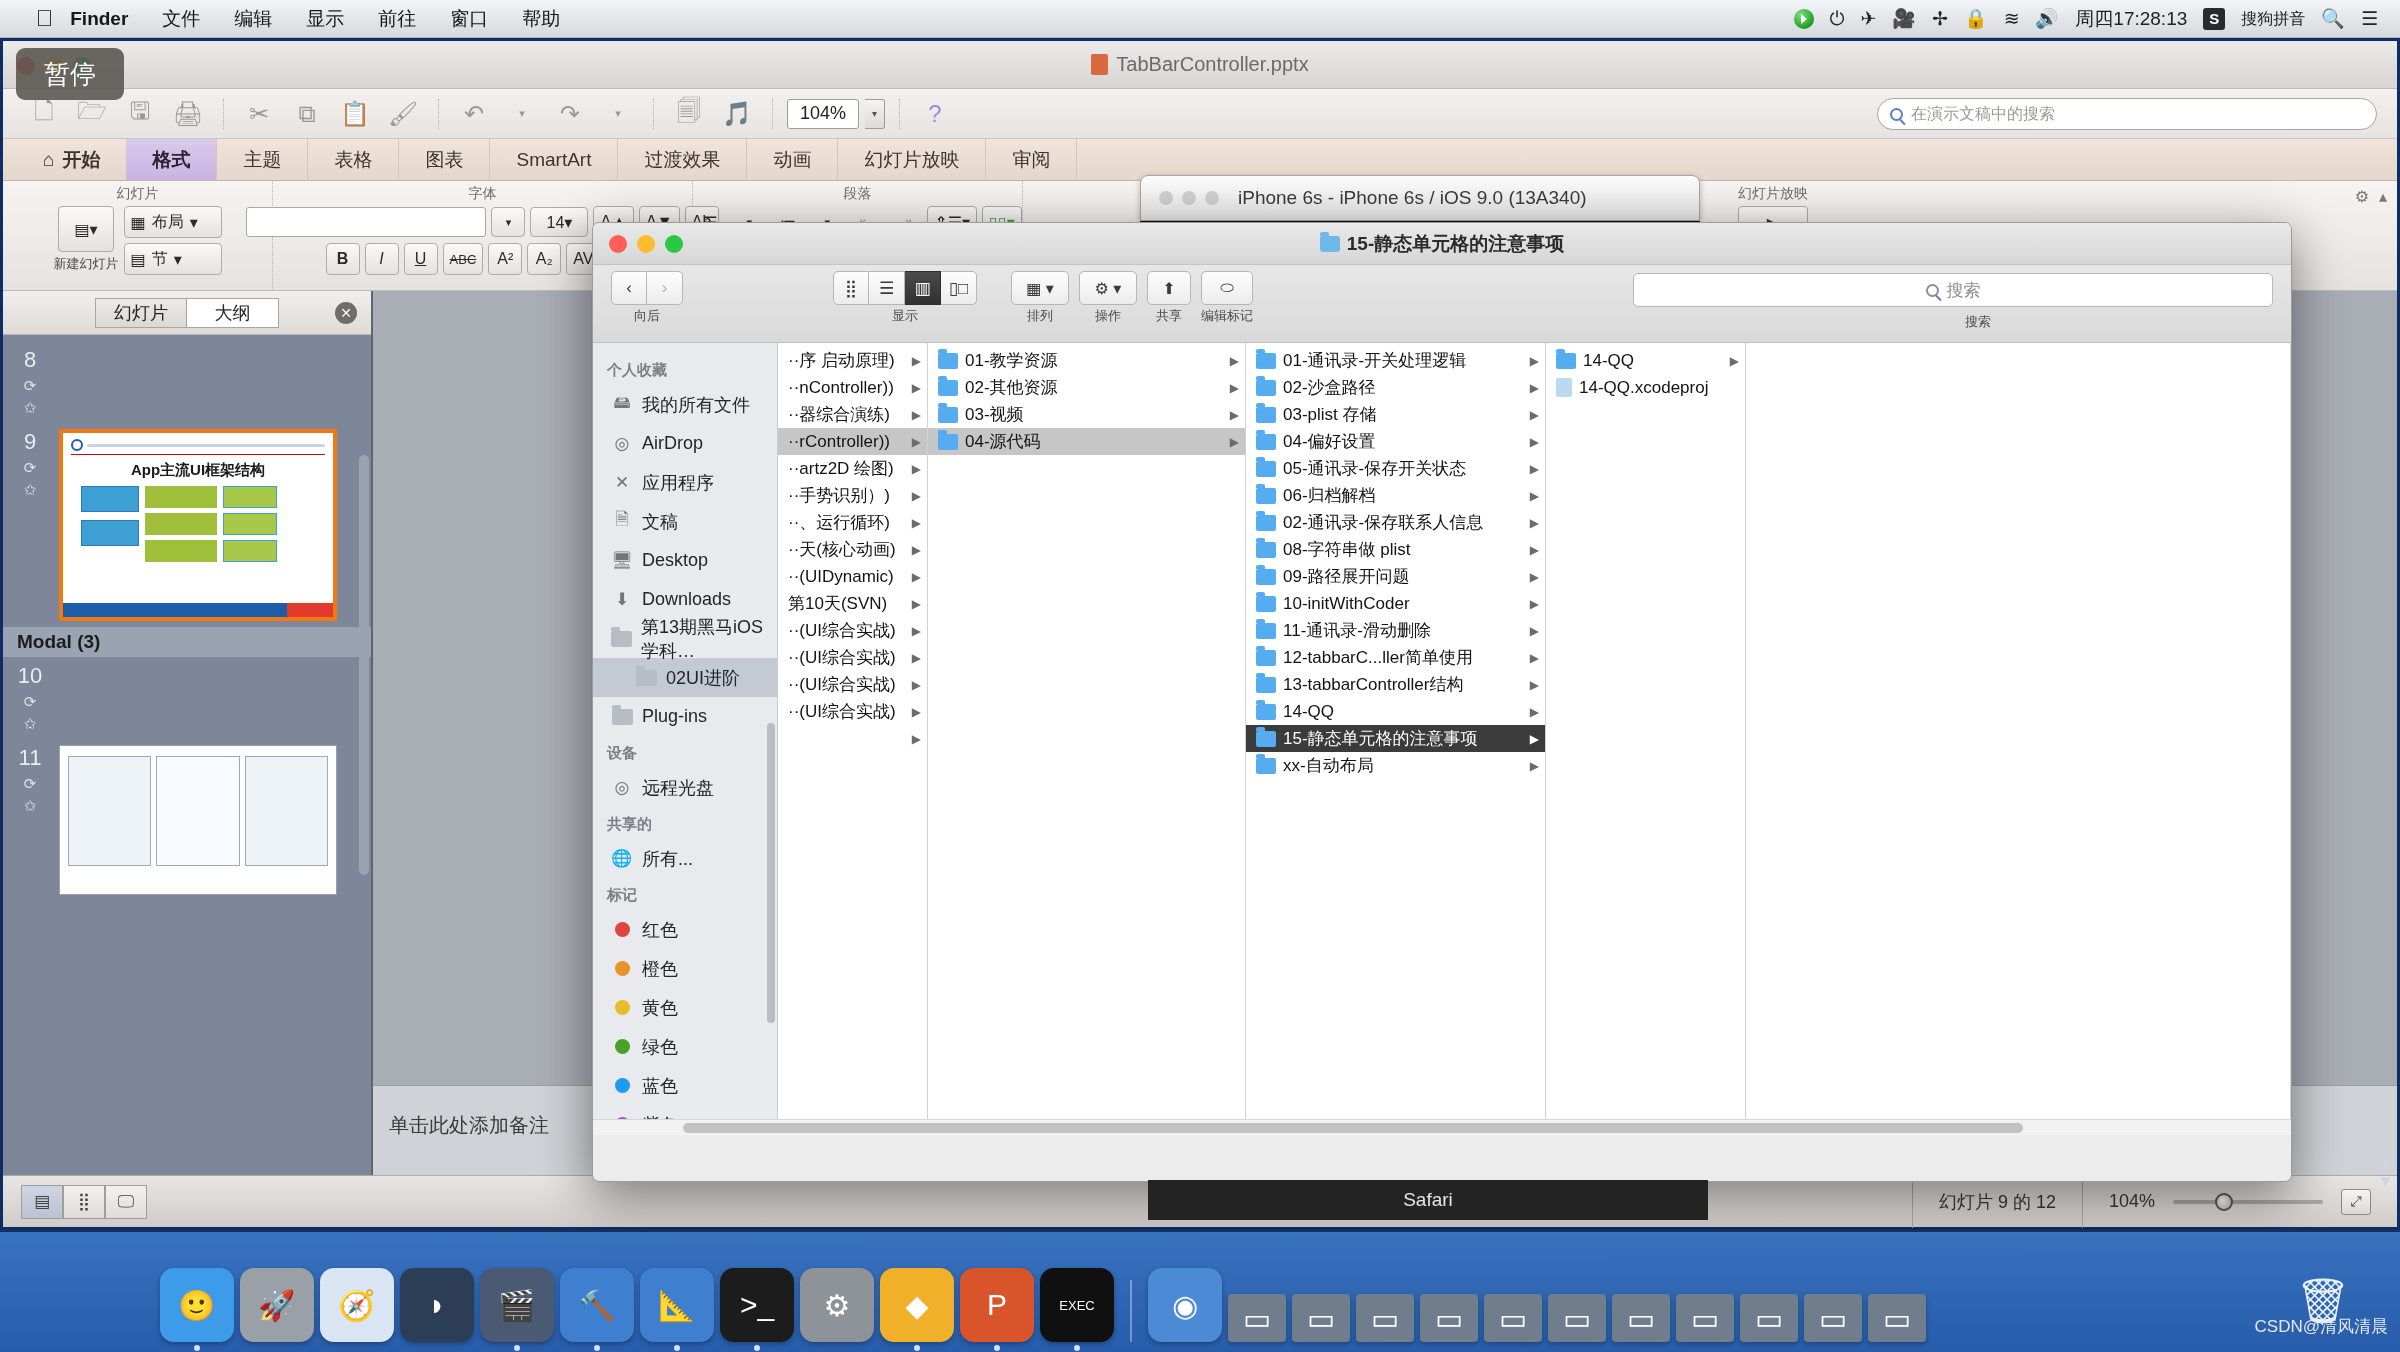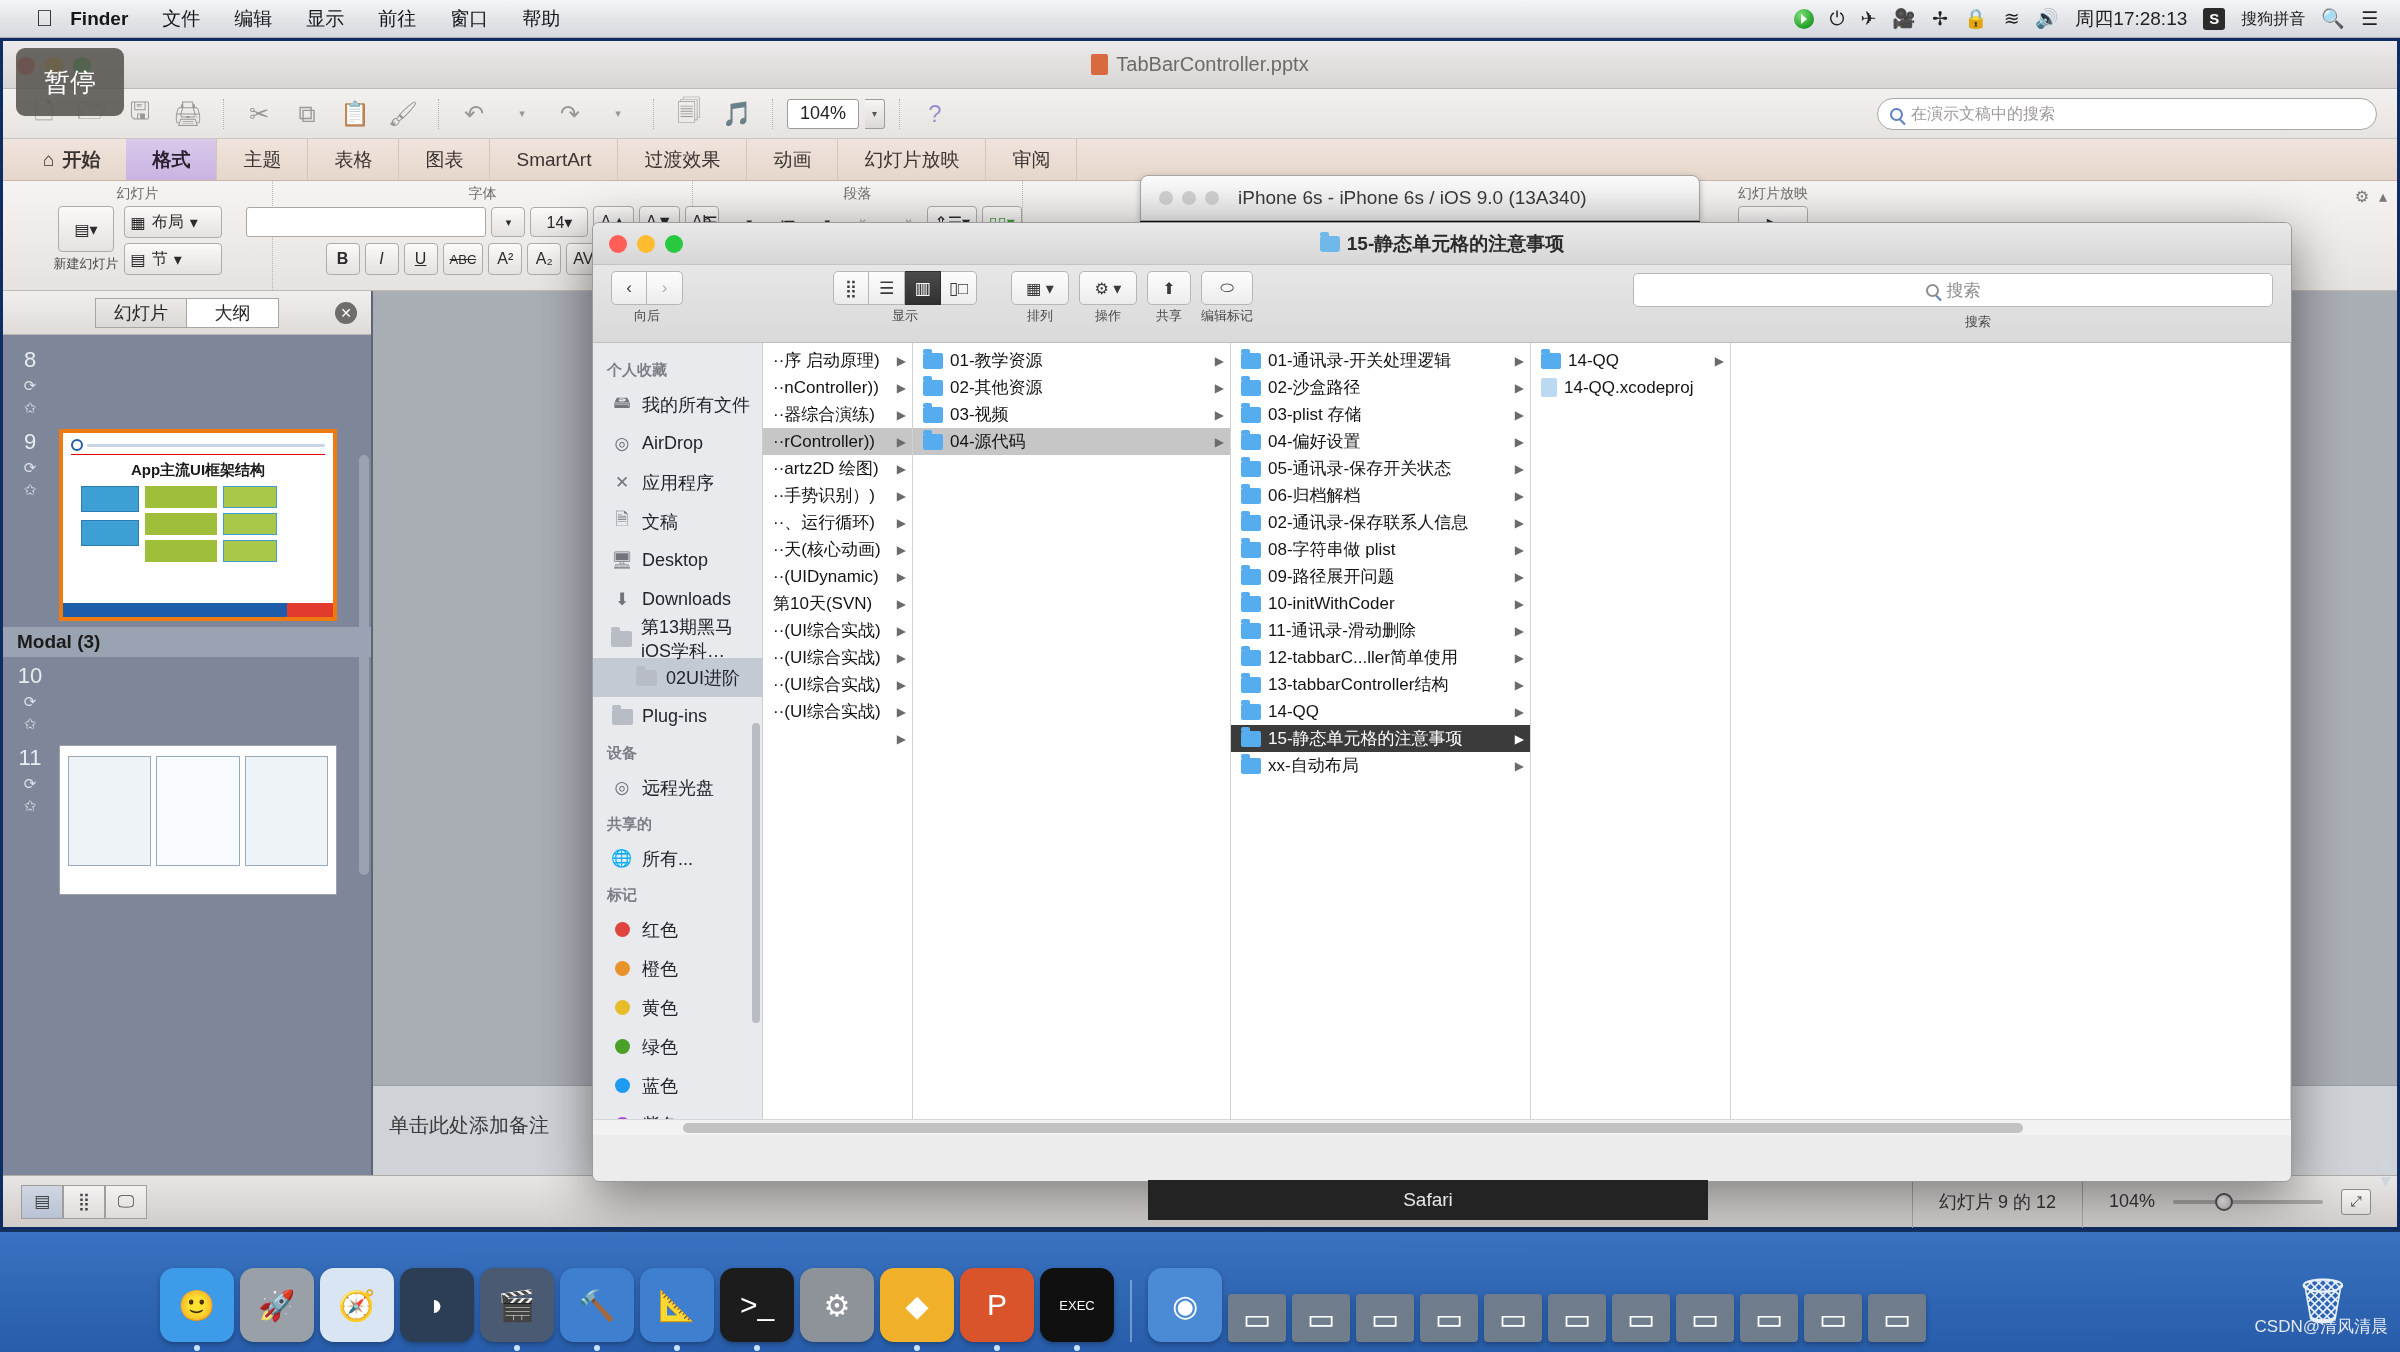--- a/index.html
+++ b/index.html
@@ -142,21 +142,21 @@
   .sb-cell{border-left:1px solid #aba8a5;height:52px;display:flex;align-items:center;justify-content:center;
     font-size:18px;color:#38363a;padding:0 26px;}
   .zslider{width:150px;height:4px;background:#a9a6a3;border-radius:2px;position:relative;margin:0 12px;}
   .zknob{position:absolute;left:42px;top:-7px;width:18px;height:18px;border-radius:50%;
     background:radial-gradient(circle at 40% 35%,#fff,#b5b2af);border:2px solid #555;}
   .fitbtn{width:30px;height:26px;border:1px solid #8b8885;border-radius:3px;
     background:linear-gradient(180deg,#f6f4f3,#ddd9d6);display:flex;align-items:center;justify-content:center;font-size:14px;}
 
   
   #pause-badge{
-    position:absolute;left:16px;top:48px;width:108px;height:68px;border-radius:9px;
+    position:absolute;left:16px;top:48px;width:108px;height:52px;border-radius:9px;
     background:rgba(88,84,80,.88);color:#fff;font-size:26px;
     display:flex;align-items:center;justify-content:center;z-index:120;
   }
 
   
   #iphone-float{
     position:absolute;left:1140px;top:175px;width:560px;height:46px;
     background:linear-gradient(180deg,#fbfbfb,#e7e7e7);border:1px solid #a8a5a2;
     border-radius:8px 8px 0 0;display:flex;align-items:center;gap:9px;padding-left:18px;
     font-size:19px;color:#3a3a3a;z-index:40;box-shadow:0 2px 6px rgba(0,0,0,.25);
@@ -188,21 +188,21 @@
   .f-sq.mid{border-left:none;}
   .f-sq.on{background:linear-gradient(180deg,#4b4b4b,#303030);color:#fff;border-color:#2e2e2e;}
   .f-btn{height:34px;min-width:40px;padding:0 9px;background:linear-gradient(180deg,#fdfdfd,#ececec);
     border:1px solid #b6b6b6;border-radius:5px;display:flex;align-items:center;justify-content:center;gap:4px;
     font-size:16px;color:#3a3a3a;}
   #f-searchbox{position:absolute;right:18px;top:8px;width:640px;height:34px;background:#fff;border:1px solid #b8b8b8;
     border-radius:5px;display:flex;align-items:center;justify-content:center;gap:8px;font-size:17px;color:#8d8d8d;}
   #f-searchlbl{position:absolute;right:300px;top:48px;font-size:13px;color:#4a4a4a;}
 
   #f-body{position:absolute;left:0;right:0;top:120px;bottom:46px;display:flex;background:#fff;}
-  #f-sidebar{width:170px;background:#e8eaee;border-right:1px solid #c9cbcf;padding-top:10px;
+  #f-sidebar{width:185px;background:#e8eaee;border-right:1px solid #c9cbcf;padding-top:10px;
     overflow:hidden;position:relative;}
   .sb-head{font-size:15px;color:#7b7f86;font-weight:bold;padding:8px 0 5px 14px;}
   .sb-item{height:39px;display:flex;align-items:center;gap:9px;padding-left:18px;font-size:18px;color:#23252a;}
   .sb-item.sel{background:#c3cad4;padding-left:42px;}
   .sb-ico{width:22px;height:20px;display:flex;align-items:center;justify-content:center;color:#71757c;font-size:17px;}
   .sb-fold{width:21px;height:16px;background:#b8bcc4;border-radius:2px;position:relative;}
   .sb-fold:before{content:"";position:absolute;top:-4px;left:0;width:9px;height:4px;background:#b8bcc4;border-radius:2px 2px 0 0;}
   .tagdot{width:15px;height:15px;border-radius:50%;}
   .sb-scroll{position:absolute;right:2px;top:380px;width:8px;height:300px;background:#b9bcc2;border-radius:4px;}
 

